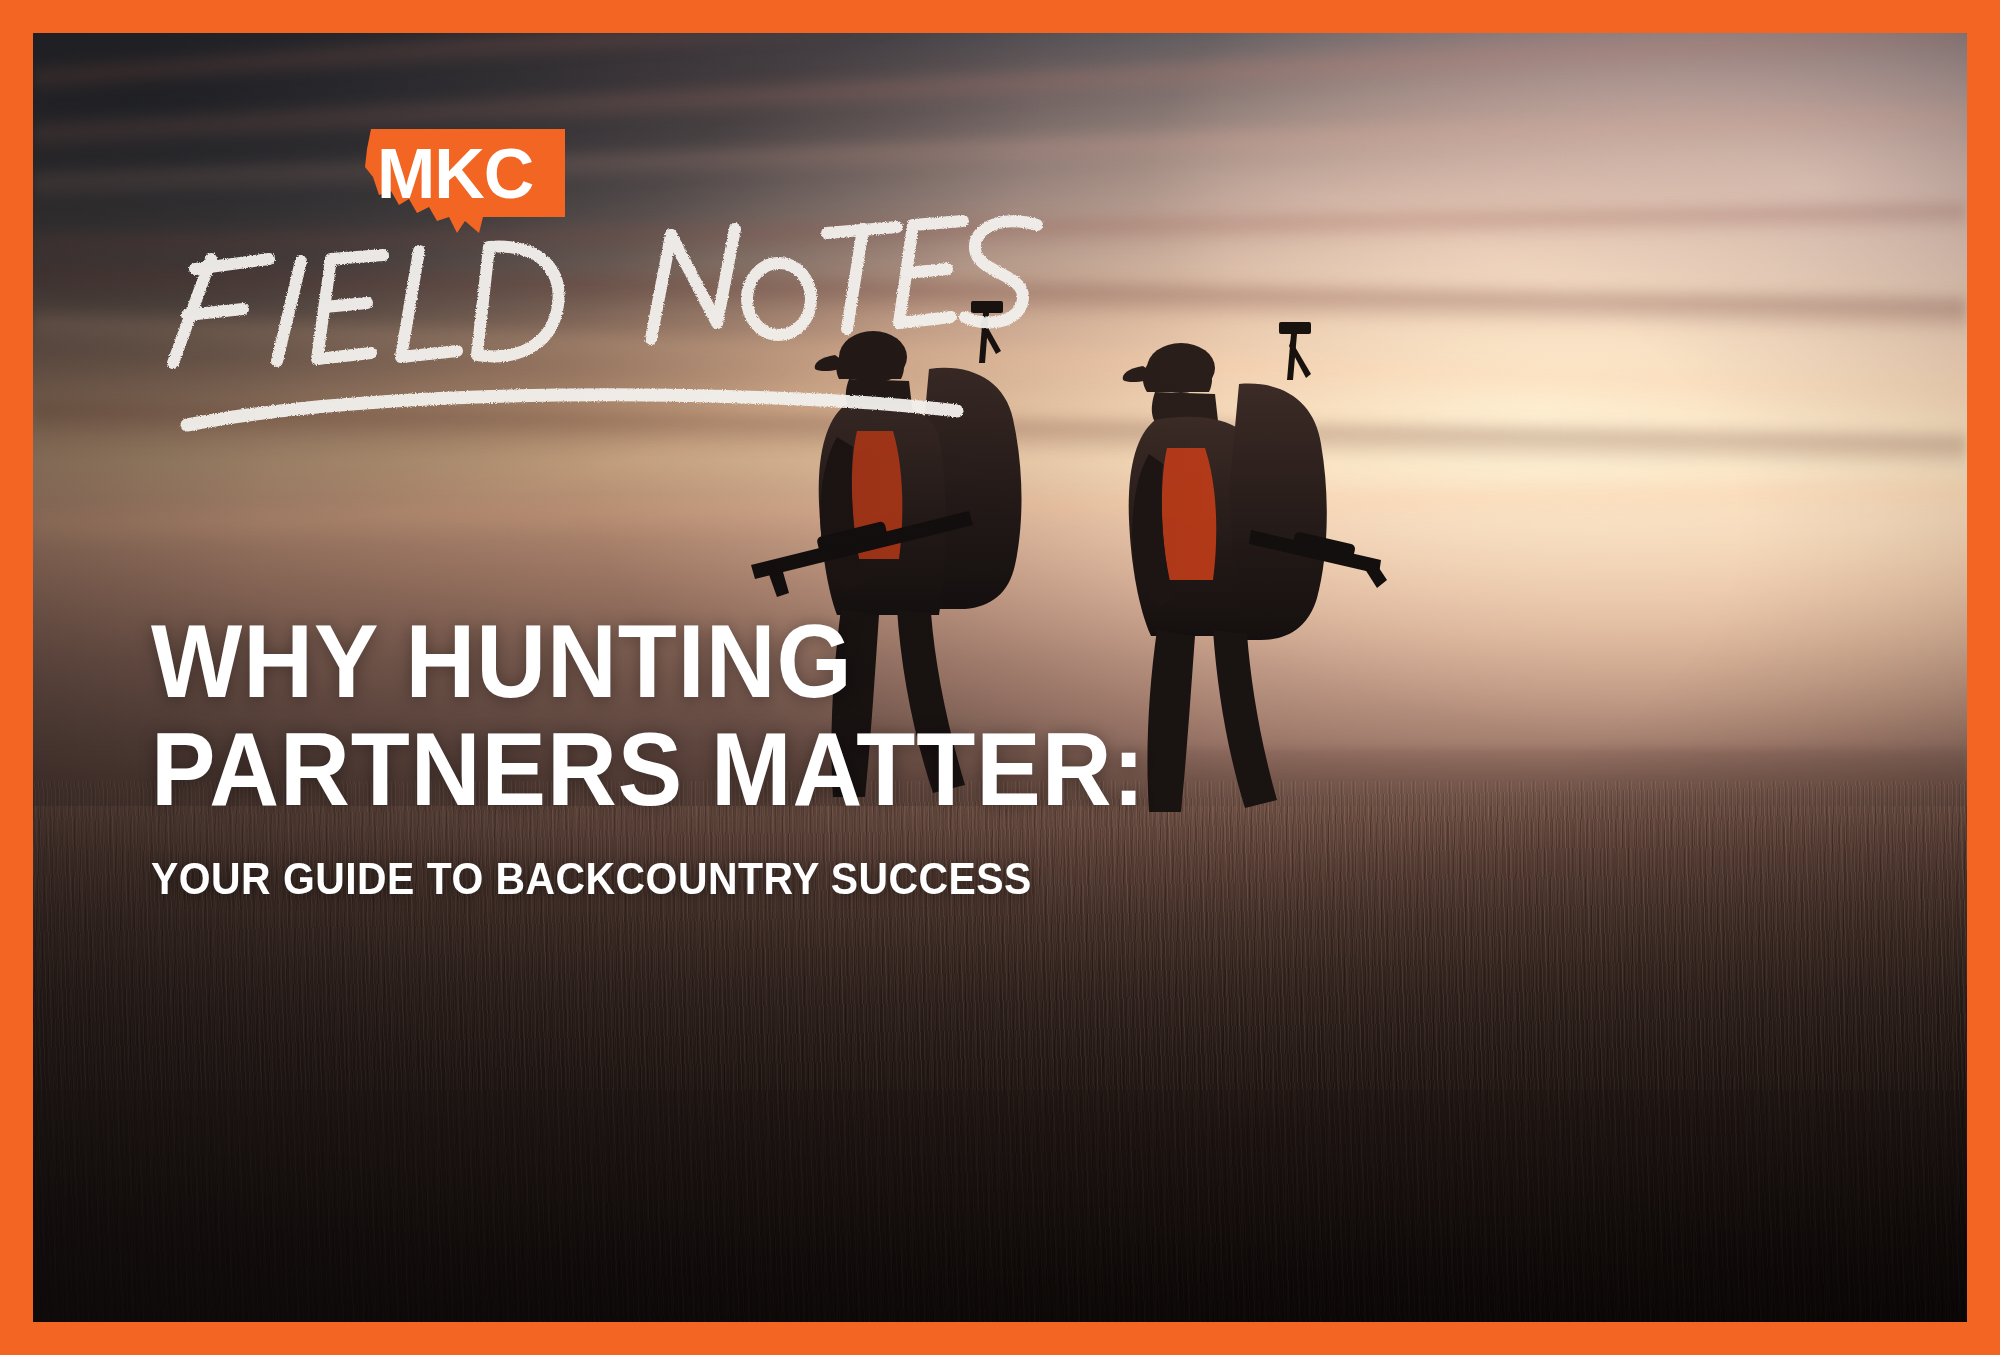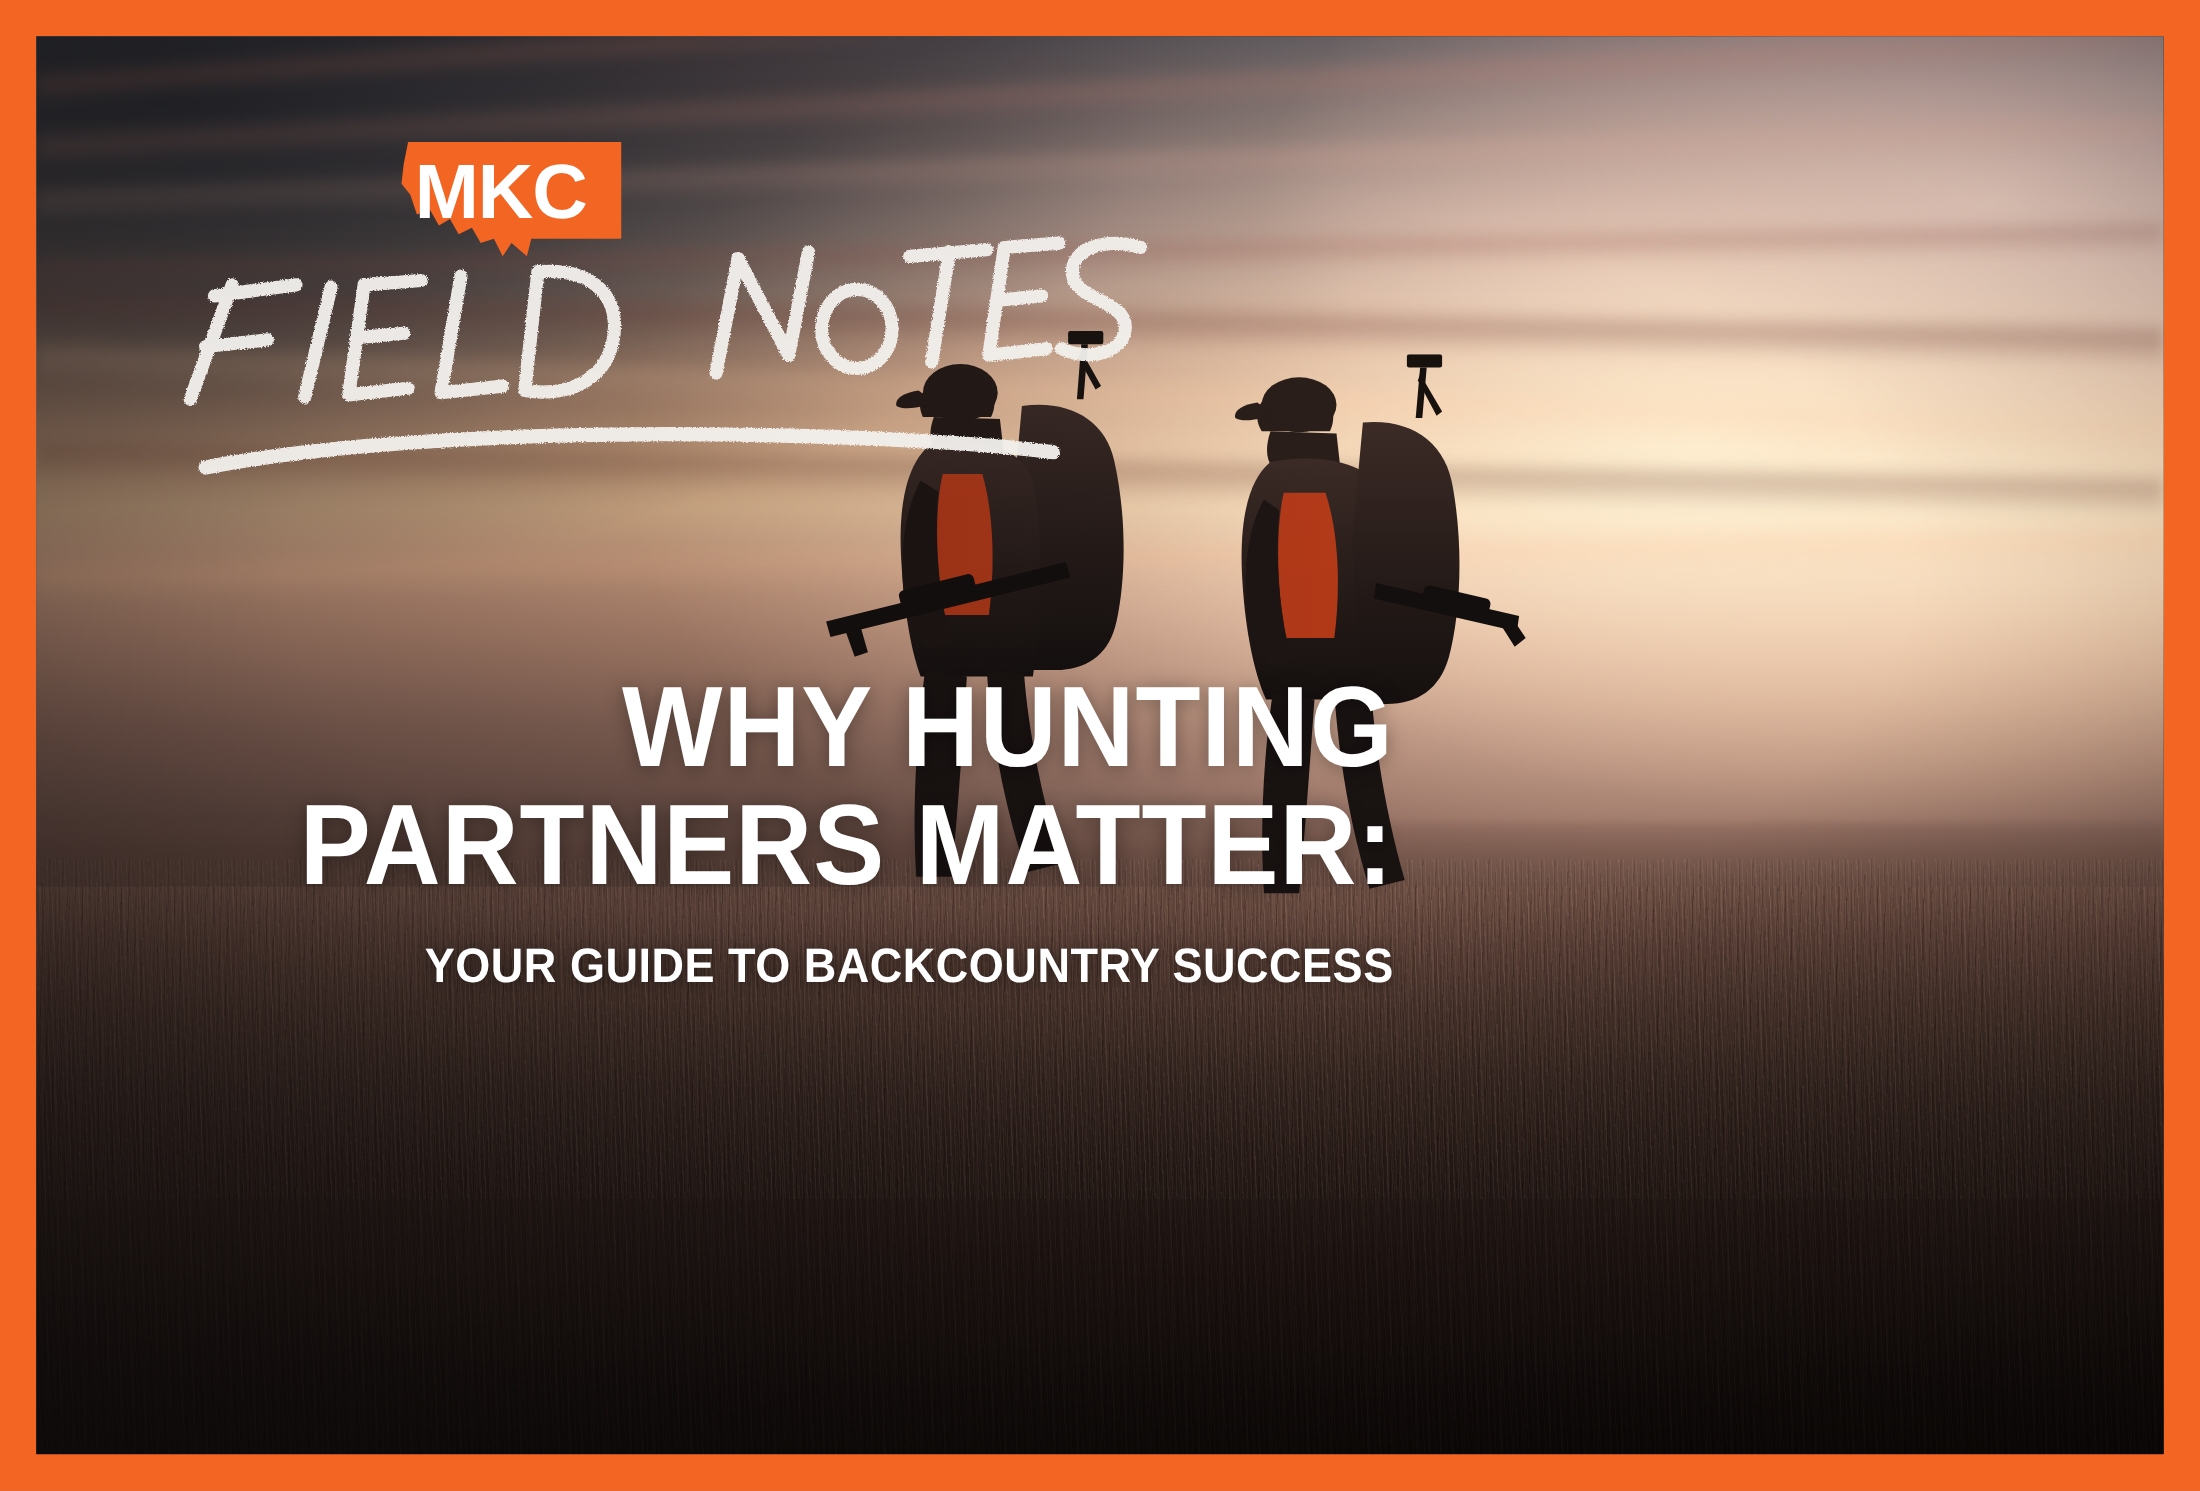--- a/index.html
+++ b/index.html
@@ -144,21 +144,20 @@
   .chalk{
     fill:none;stroke:#f3f1ee;stroke-linecap:round;stroke-linejoin:round;
     filter:url(#chalkrough);
     opacity:.95;
   }
 
   
   #headline{
     position:absolute;left:118px;top:574px;
     width:1200px;
-    text-align:right;
   }
   .hl-line{
     font-family:"Liberation Sans Narrow","Liberation Sans",sans-serif;
     font-weight:700;
     color:#ffffff;
     font-size:104px;
     line-height:1.04;
     letter-spacing:1px;
     transform:scaleX(.93);
     transform-origin:left center;

